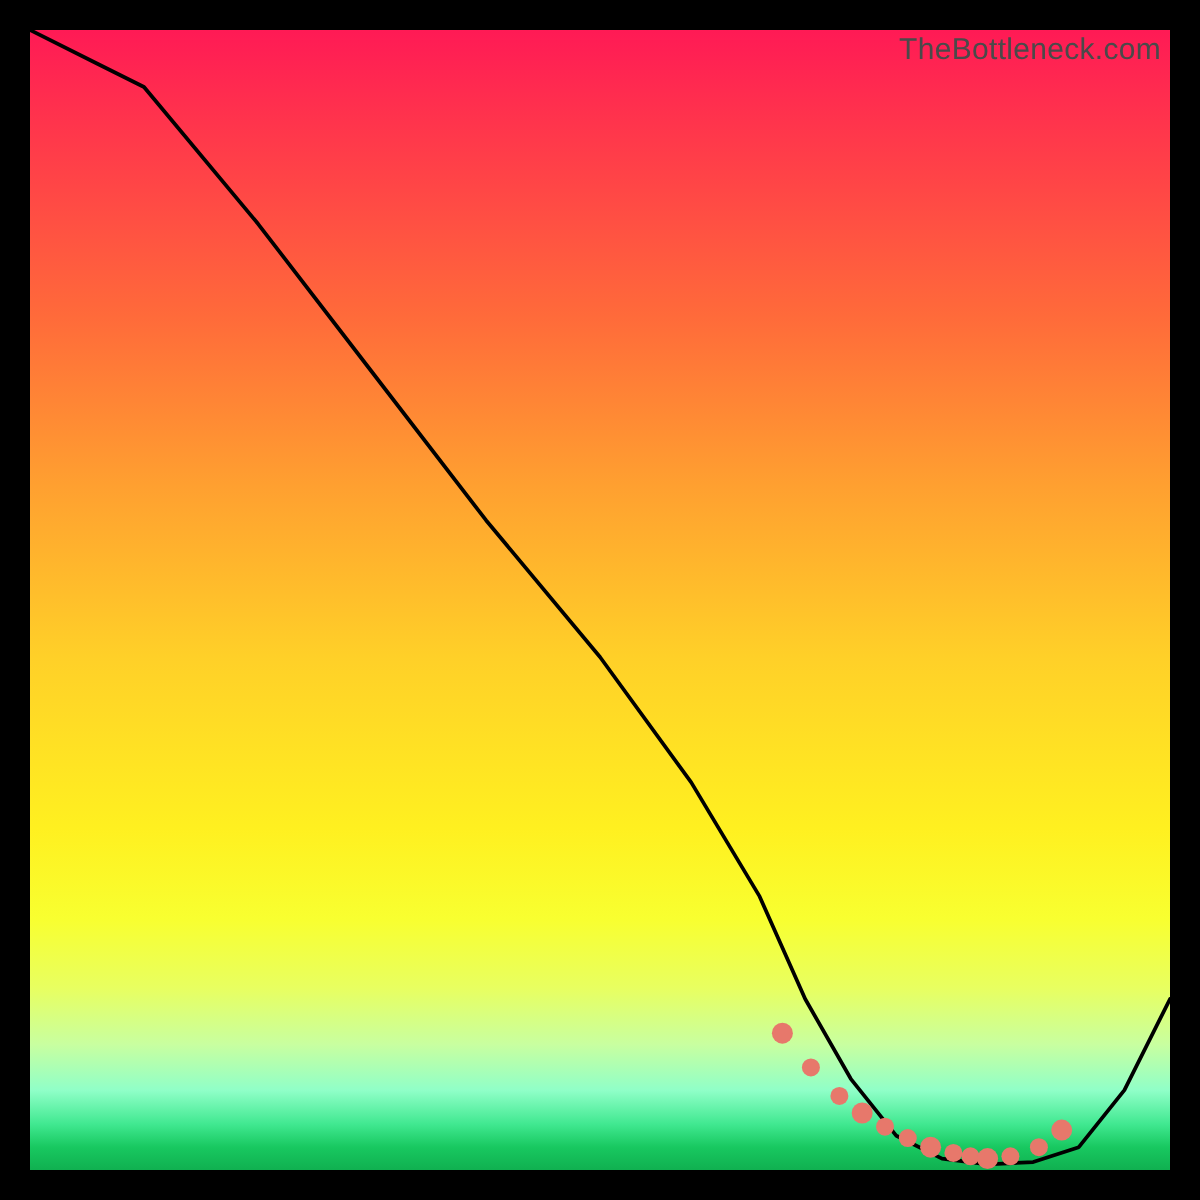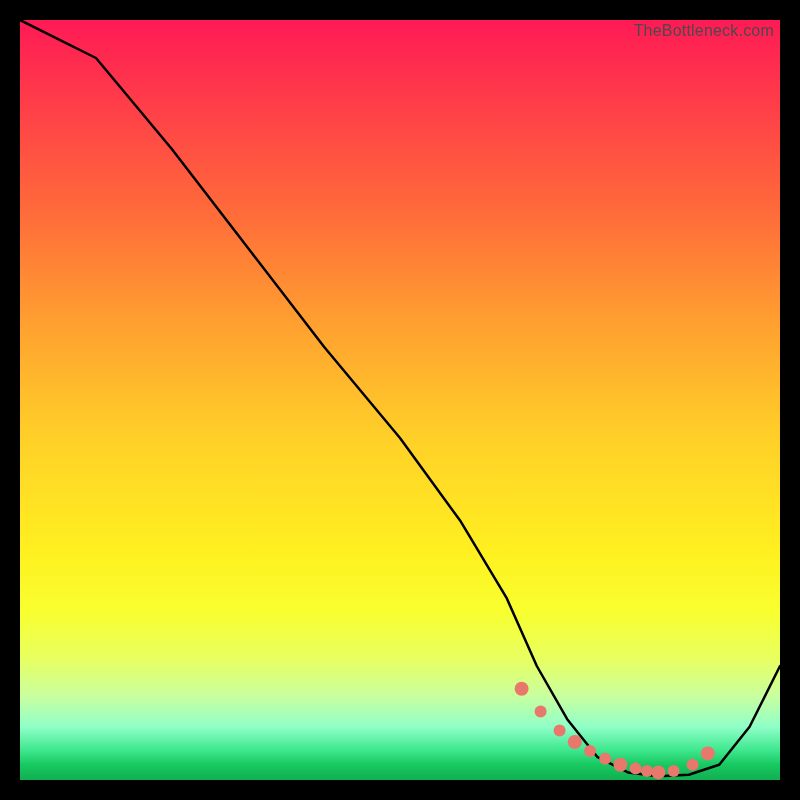--- a/index.html
+++ b/index.html
@@ -29,21 +29,21 @@
       #90ffc8 93%,
       #40e890 96%,
       #18c860 98%,
       #10b050 100%);
   }
   .watermark {
     position: absolute;
     top: 2px;
     right: 6px;
     font-family: Arial, Helvetica, sans-serif;
-    font-size: 16px;
+    font-size: 20px;
     font-weight: 500;
     color: #4a4a4a;
     letter-spacing: 0.2px;
   }
   svg.curve {
     position: absolute;
     left: 0; top: 0;
     width: 760px; height: 760px;
   }
 </style>

